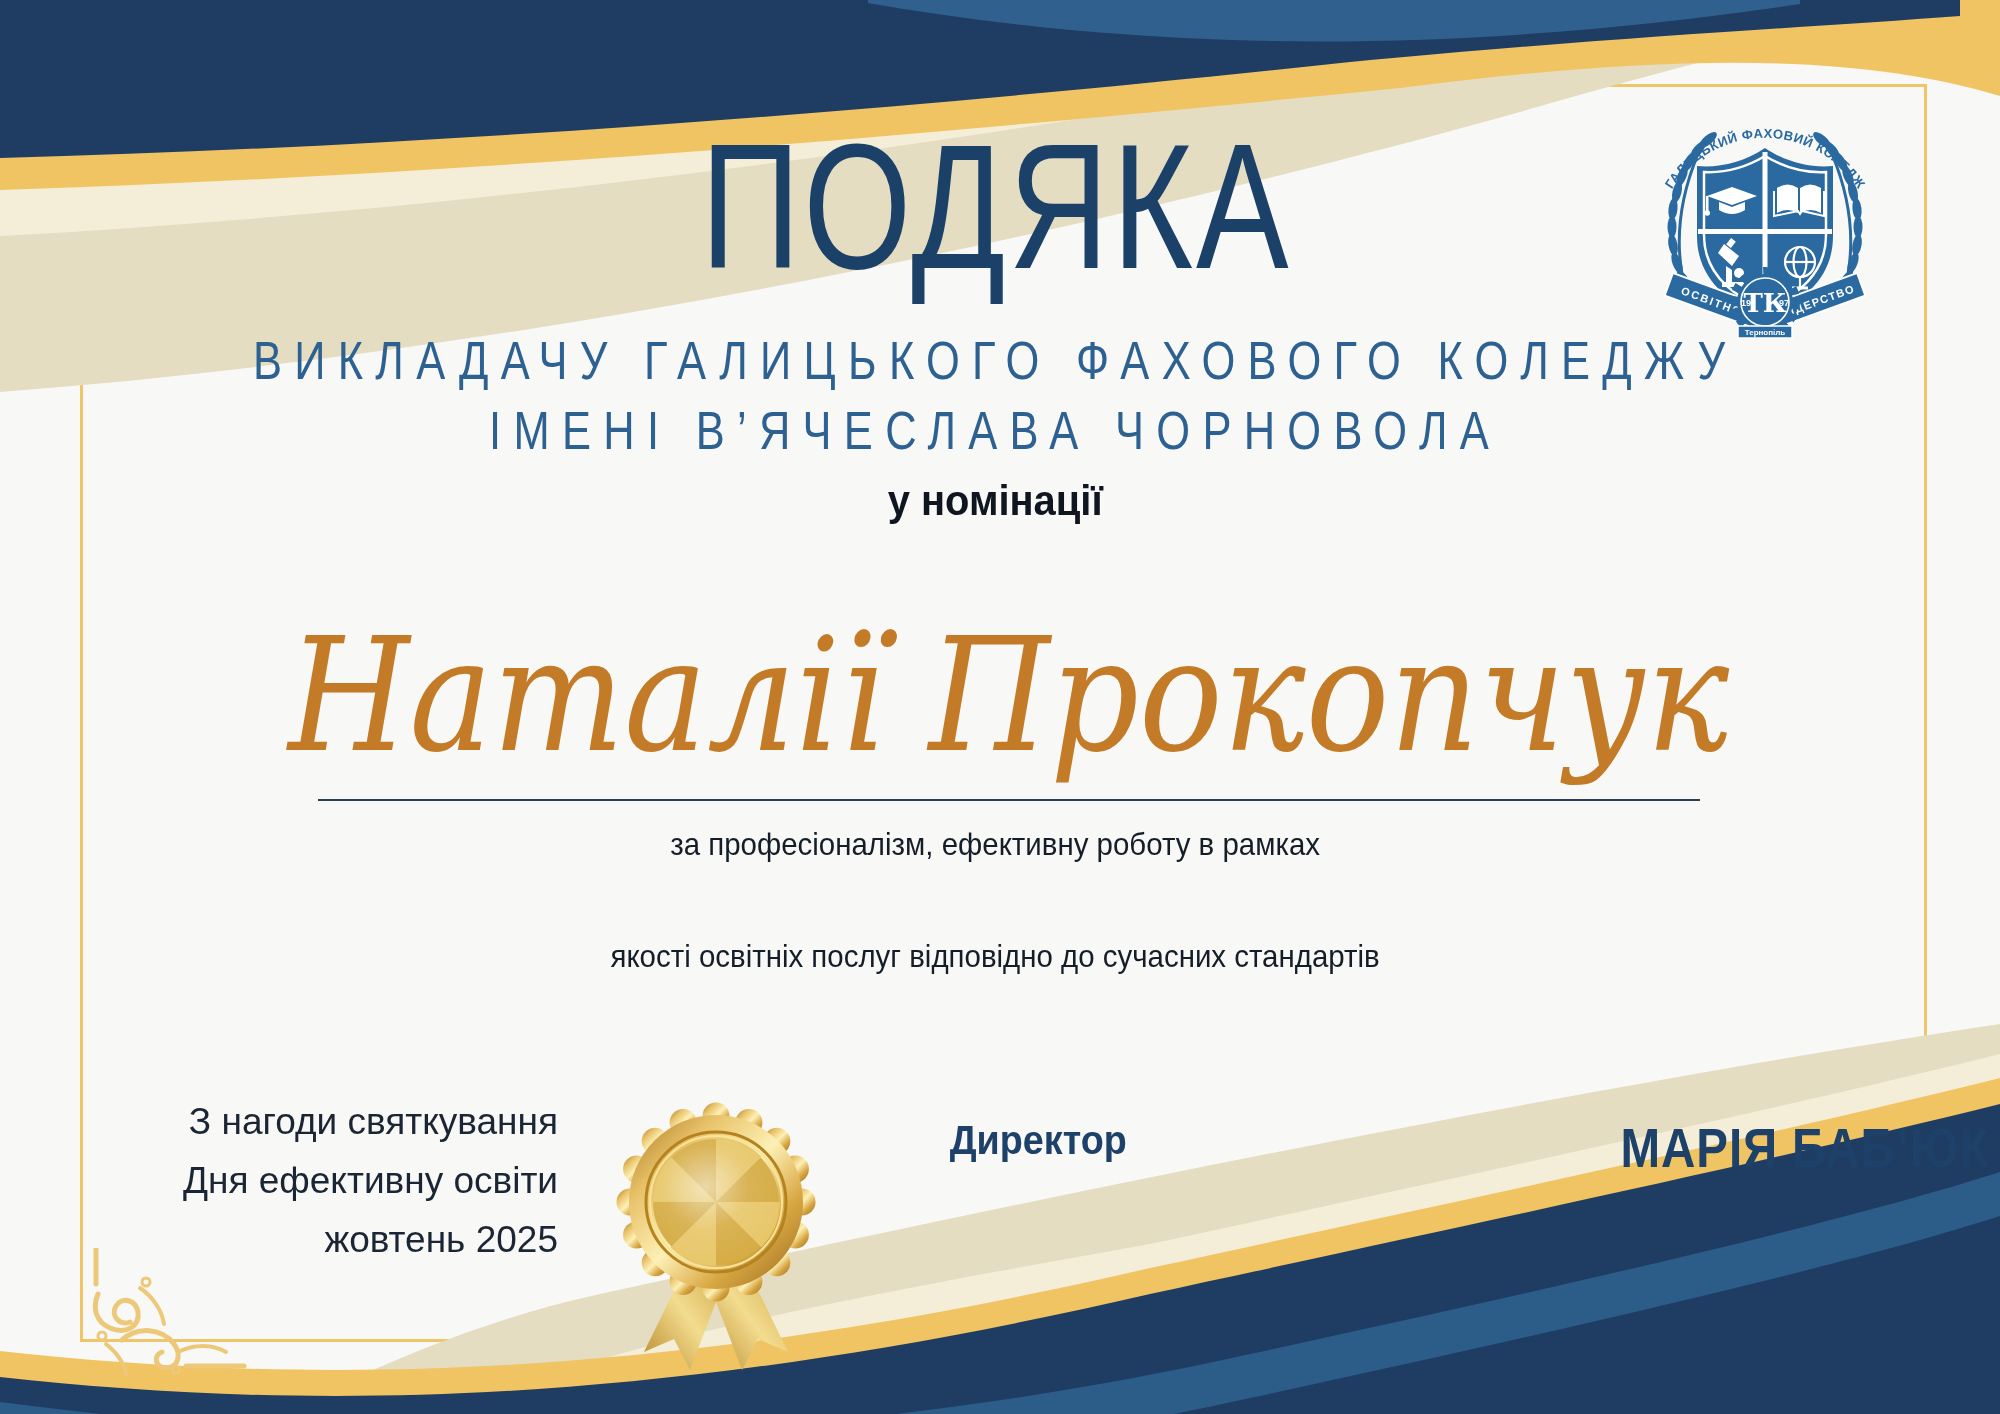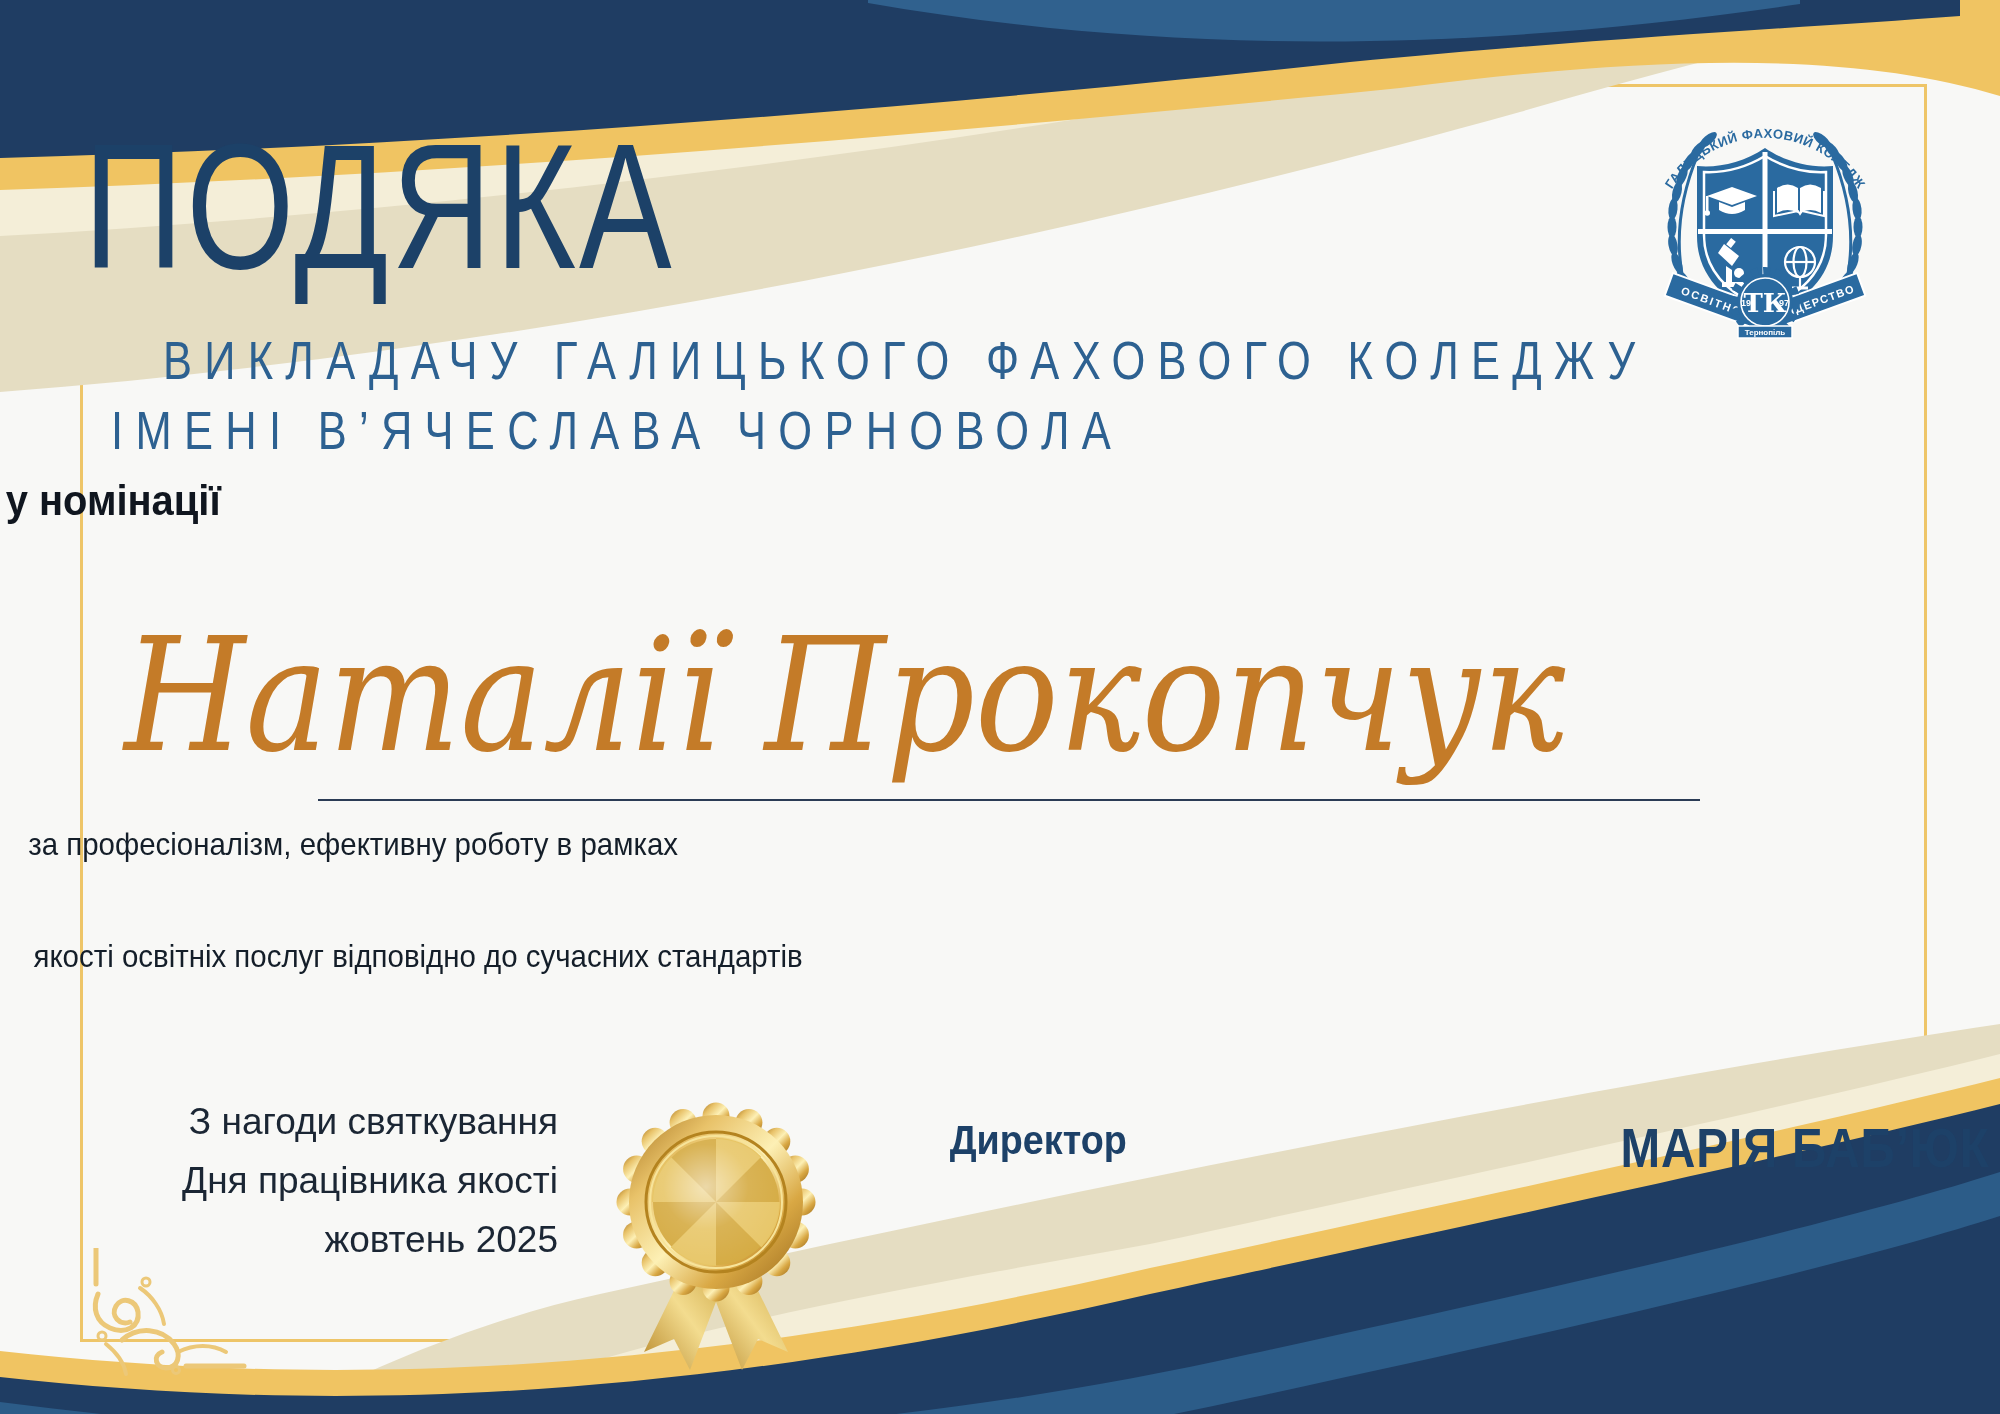--- a/index.html
+++ b/index.html
@@ -1,21 +1,21 @@
 <!DOCTYPE html>
 <html><head>
 <meta charset="utf-8">
 <style>
   html,body{margin:0;padding:0;background:#555;}
   .page{
     position:relative; width:2000px; height:1414px; overflow:hidden;
     background:#f8f8f6; font-family:"Liberation Sans", sans-serif;
   }
   .abs{position:absolute;}
-  .center-line{left:0;right:9px;white-space:nowrap;}
+  .center-line{left:0;right:9px;text-align:center;white-space:nowrap;}
   .sq{display:inline-block;white-space:nowrap;transform-origin:50% 50%;}
   .sx78{transform:scaleX(.78);} .sx82{transform:scaleX(.82);}
   .sx88{transform:scaleX(.88);} .sx92{transform:scaleX(.92);}
   .sx85{transform:scaleX(.85);} .sx95{transform:scaleX(.95);}
 
   .frame{
     left:80px; top:84px; width:1841px; height:1252px;
     border:3px solid #eec568; z-index:1;
   }
   .wave{left:0; width:2000px; height:560px; z-index:2;}
@@ -209,21 +209,21 @@
 
   <div class="abs center-line body-line body-1">
     <span class="sq sx92">за професіоналізм, ефективну роботу в рамках</span>
   </div>
   <div class="abs center-line body-line body-3">
     <span class="sq sx92">якості освітніх послуг відповідно до сучасних стандартів</span>
   </div>
 
   <div class="abs occasion">
     <div>З нагоди святкування</div>
-    <div>Дня працівника якості</div>
+    <div>Дня ефективну освіти</div>
     <div>жовтень 2025</div>
   </div>
 
   <div class="abs role">
     <span class="sq sx92">Директор</span>
   </div>
   <div class="abs signer">
     <span class="sq sx85">МАРІЯ БАБ’ЮК</span>
   </div>
 

